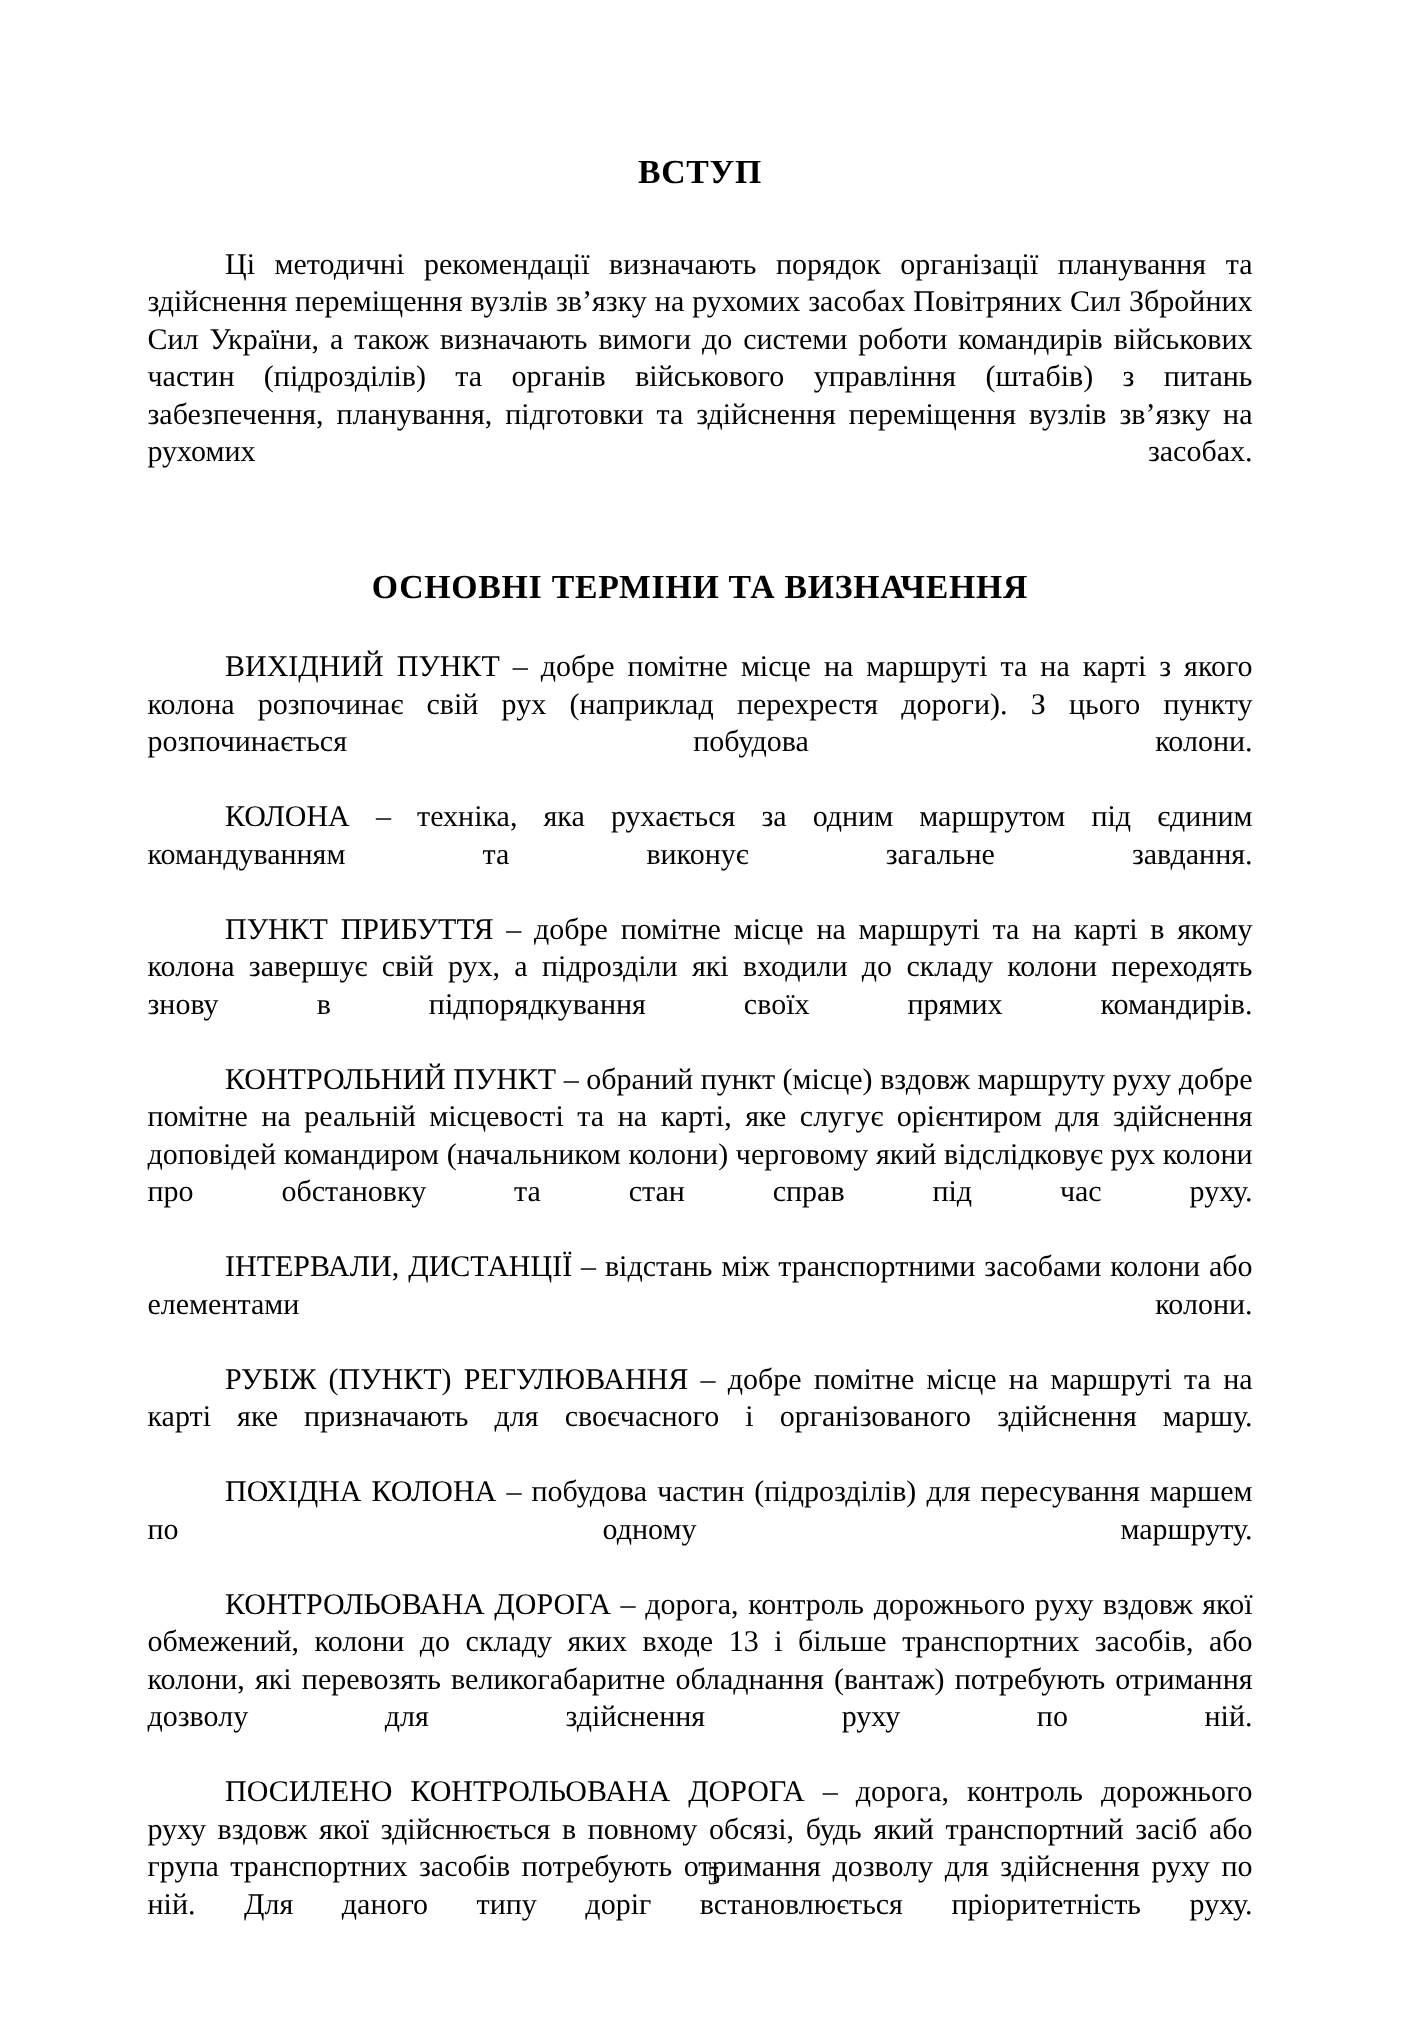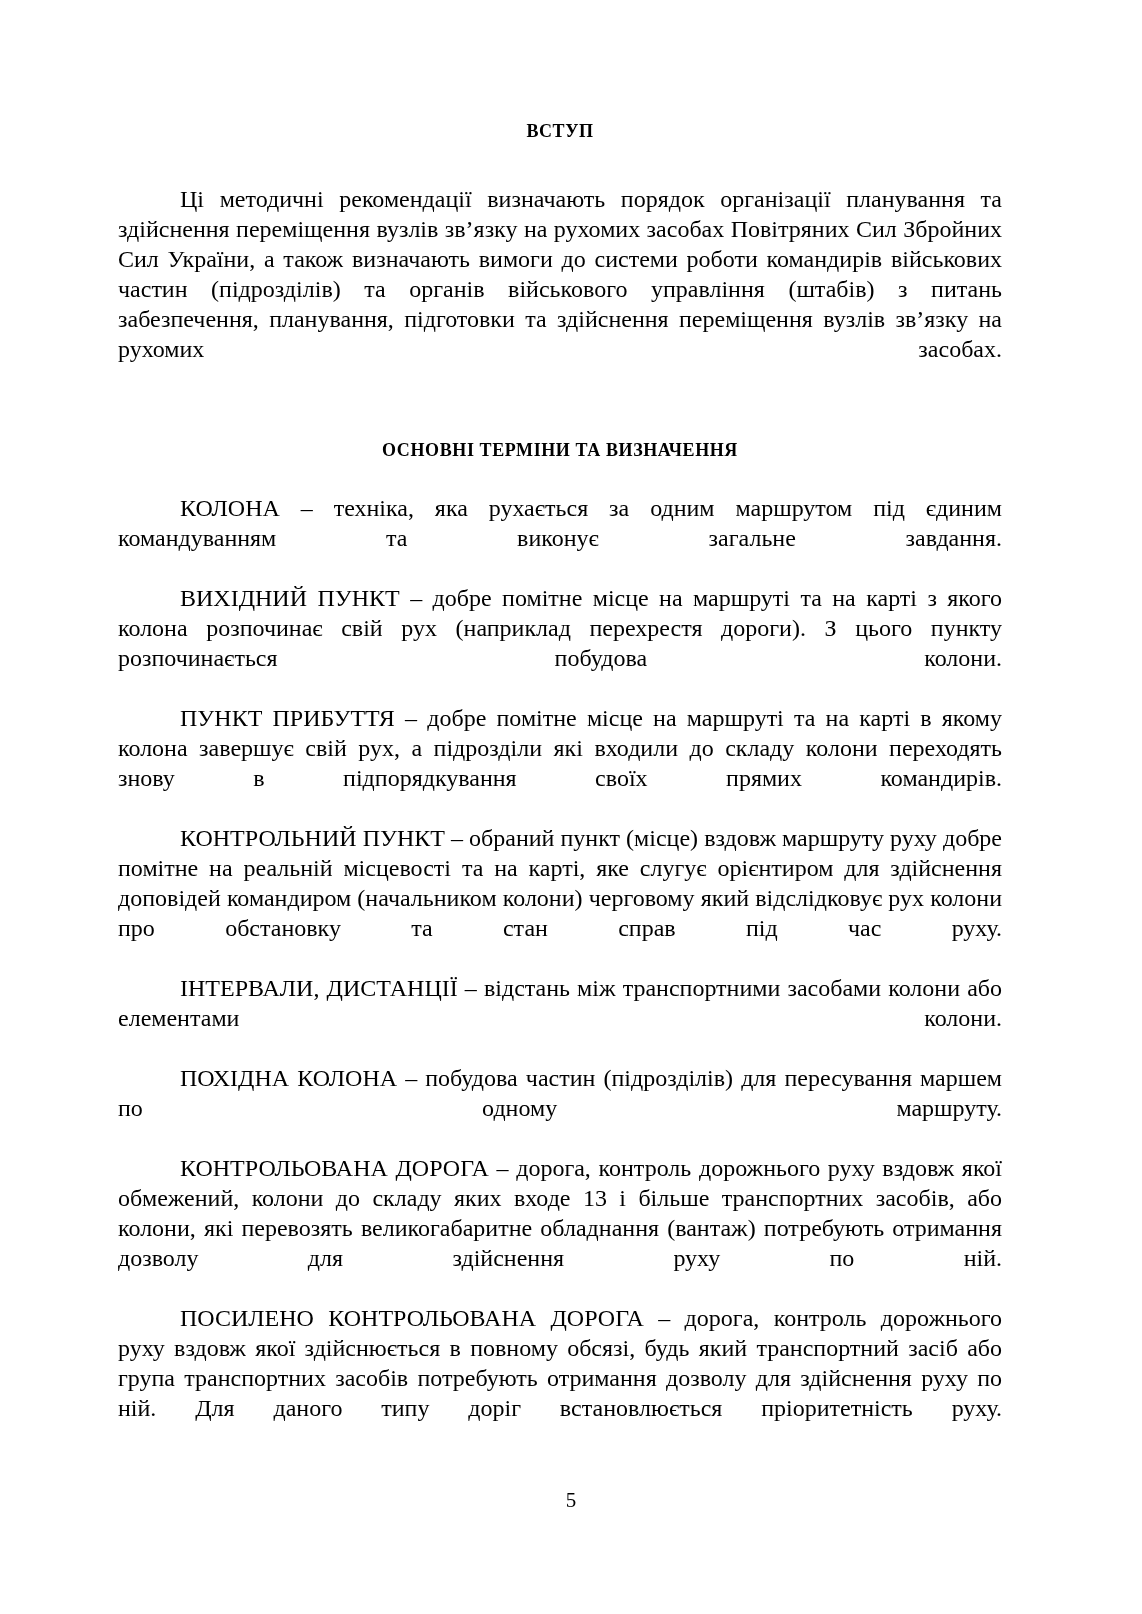--- a/index.html
+++ b/index.html
@@ -23,21 +23,21 @@
     overflow: hidden;
   }
   .content {
     position: absolute;
     left: 118px;
     top: 118px;
     width: 884px;
   }
   .doc-title,
   .section-title {
-    font-size: 18px;
+    font-size: 27px;
     font-weight: bold;
     text-align: center;
     letter-spacing: 0.6px;
     line-height: 1.45;
     margin: 0;
   }
   .doc-title {
     margin-bottom: 40px;
   }
   .section-title {
@@ -77,25 +77,26 @@
 
   <div class="content">
 
     <h1 class="doc-title">ВСТУП</h1>
 
     <p class="para">Ці методичні рекомендації визначають порядок організації планування та здійснення переміщення вузлів зв’язку на рухомих засобах Повітряних Сил Збройних Сил України, а також визначають вимоги   до системи роботи командирів  військових частин (підрозділів) та органів військового управління (штабів) з питань забезпечення, планування, підготовки та здійснення переміщення вузлів зв’язку на рухомих засобах.</p>
 
     <h2 class="section-title">ОСНОВНІ ТЕРМІНИ ТА ВИЗНАЧЕННЯ</h2>
 
     <div>
+      <p class="para">ВИХІДНИЙ ПУНКТ – добре помітне місце на маршруті та на карті з якого колона розпочинає свій рух (наприклад перехрестя дороги). З цього пункту розпочинається побудова колони.</p>
       <p class="para">КОЛОНА – техніка, яка рухається за одним маршрутом під єдиним командуванням та виконує загальне завдання.</p>
-      <p class="para">ВИХІДНИЙ ПУНКТ – добре помітне місце на маршруті та на карті з якого колона розпочинає свій рух (наприклад перехрестя дороги). З цього пункту розпочинається побудова колони.</p>
       <p class="para">ПУНКТ ПРИБУТТЯ – добре помітне місце на маршруті та на карті в якому колона завершує свій рух, а підрозділи які входили до складу колони переходять знову в підпорядкування своїх прямих командирів.</p>
       <p class="para">КОНТРОЛЬНИЙ ПУНКТ – обраний пункт (місце) вздовж маршруту руху добре помітне на реальній місцевості та на карті, яке слугує орієнтиром для здійснення доповідей командиром (начальником колони)  черговому який відслідковує рух колони про обстановку та стан справ під час руху.</p>
       <p class="para">ІНТЕРВАЛИ, ДИСТАНЦІЇ – відстань між транспортними засобами колони або елементами колони.</p>
+      <p class="para">РУБІЖ (ПУНКТ) РЕГУЛЮВАННЯ – добре помітне місце на маршруті та на карті яке призначають для своєчасного і організованого здійснення маршу.</p>
       <p class="para">ПОХІДНА КОЛОНА – побудова частин (підрозділів) для пересування маршем по одному маршруту.</p>
       <p class="para">КОНТРОЛЬОВАНА ДОРОГА – дорога, контроль дорожнього руху вздовж якої  обмежений, колони до складу яких входе 13 і більше транспортних засобів, або колони, які перевозять великогабаритне обладнання (вантаж) потребують отримання дозволу для здійснення руху по ній.</p>
       <p class="para">ПОСИЛЕНО КОНТРОЛЬОВАНА ДОРОГА – дорога, контроль дорожнього руху вздовж якої здійснюється в повному обсязі, будь який транспортний засіб або група транспортних засобів потребують отримання дозволу для здійснення руху по ній. Для даного типу доріг встановлюється пріоритетність руху.</p>
     </div>
 
   </div>
 
   <div class="page-number">5</div>
 
 </div>

